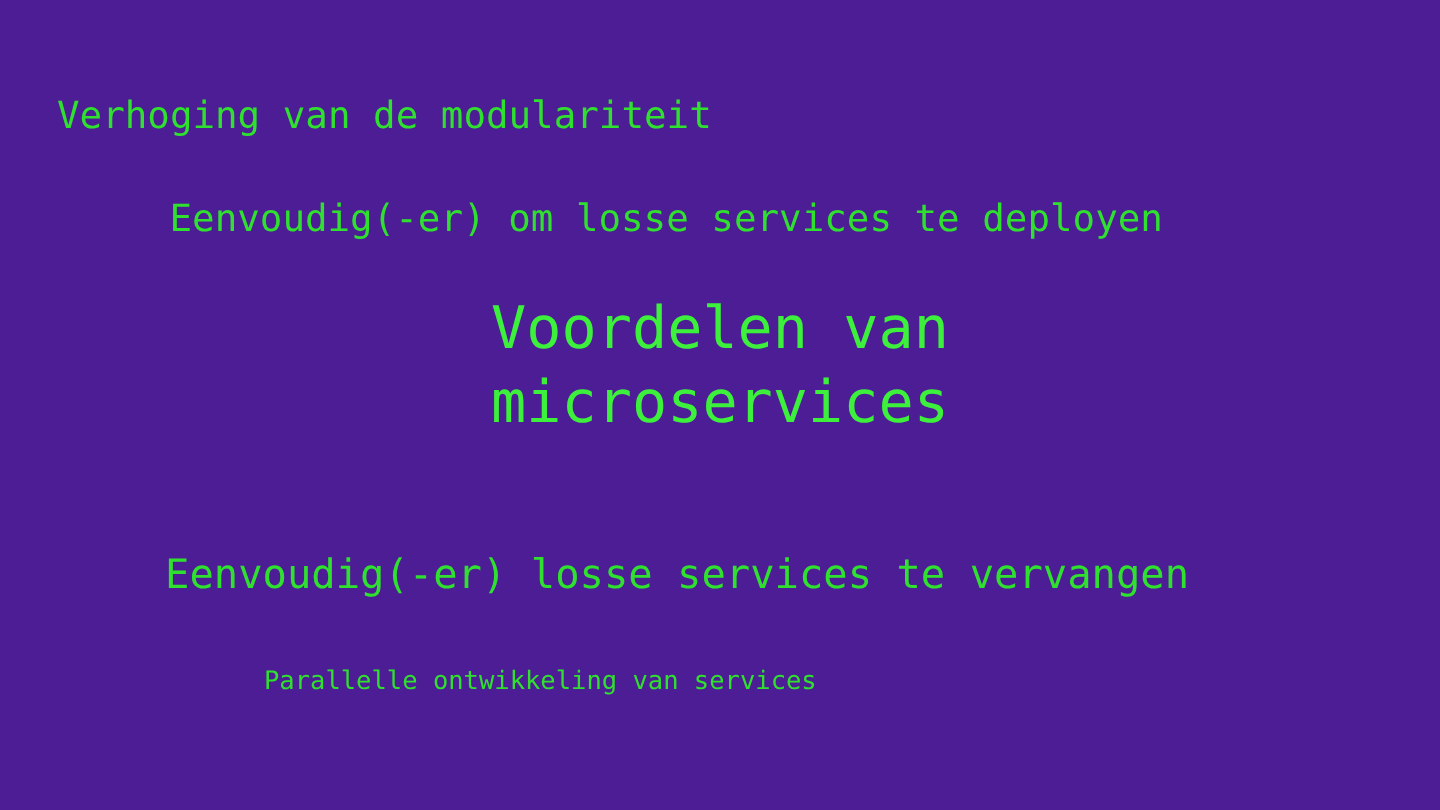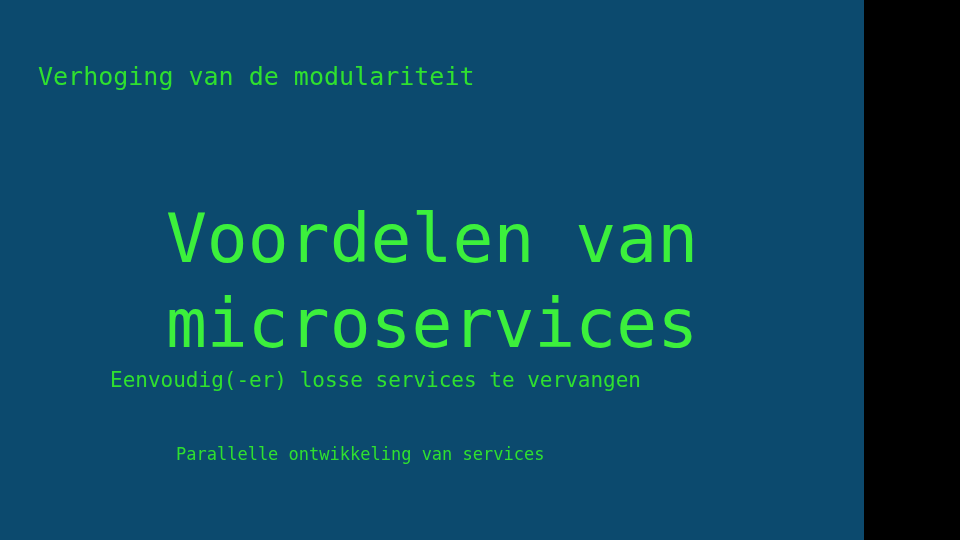--- a/index.html
+++ b/index.html
@@ -8,23 +8,23 @@
     background: #000000;
   }
   body {
     width: 960px;
     height: 540px;
     overflow: hidden;
     font-family: "DejaVu Sans Mono", monospace;
   }
   .slide {
     position: relative;
-    width: 864px;
+    width: 960px;
     height: 540px;
-    background: #0c4a6e;
+    background: #4c1d95;
   }
   .line {
     position: absolute;
     white-space: pre;
     color: #22dd22;
     font-family: "DejaVu Sans Mono", monospace;
     letter-spacing: 0px;
   }
   .l-modulariteit {
     left: 38px;
@@ -38,45 +38,46 @@
     font-size: 25px;
     color: #2fe02f;
   }
   .title {
     position: absolute;
     left: 0;
     right: 0;
     top: 196px;
     text-align: center;
     color: #3cf03c;
-    font-size: 68px;
+    font-size: 39px;
     line-height: 1.25;
     font-family: "DejaVu Sans Mono", monospace;
     white-space: pre-line;
   }
   .l-vervangen {
     left: 110px;
     top: 368px;
-    font-size: 21px;
+    font-size: 27px;
     color: #2fe02f;
   }
   .l-parallelle {
     left: 176px;
     top: 444px;
     font-size: 17px;
     color: #2fe02f;
   }
 </style>
 </head>
 <body>
 
 <div class="slide">
 
   <div class="line l-modulariteit">Verhoging van de modulariteit</div>
 
+  <div class="line l-deployen">Eenvoudig(-er) om losse services te deployen</div>
 
   <div class="title">Voordelen van
 microservices</div>
 
   <div class="line l-vervangen">Eenvoudig(-er) losse services te vervangen</div>
 
   <div class="line l-parallelle">Parallelle ontwikkeling van services</div>
 
 </div>
 

